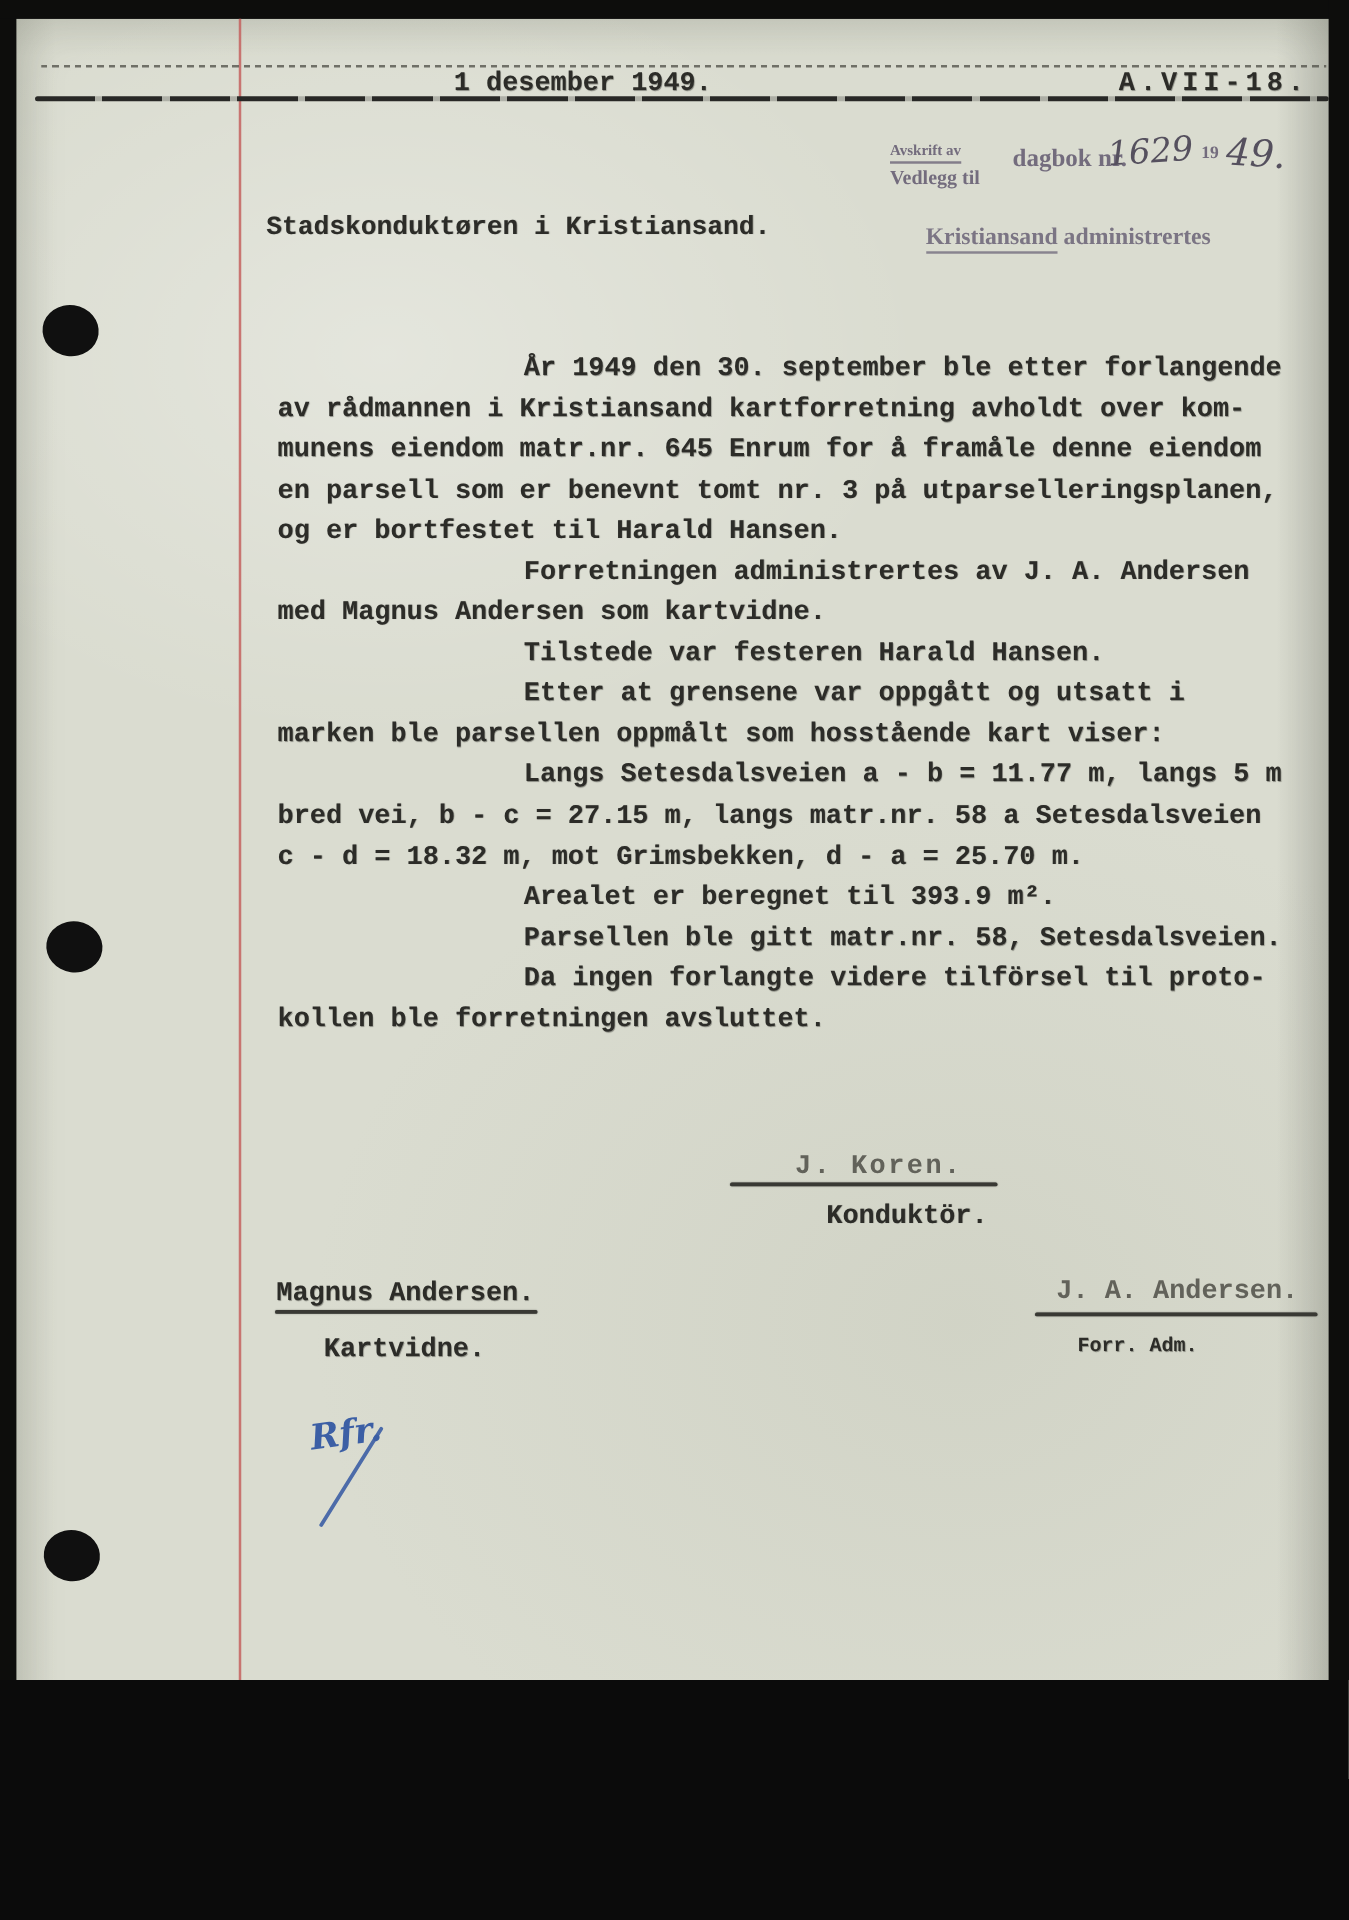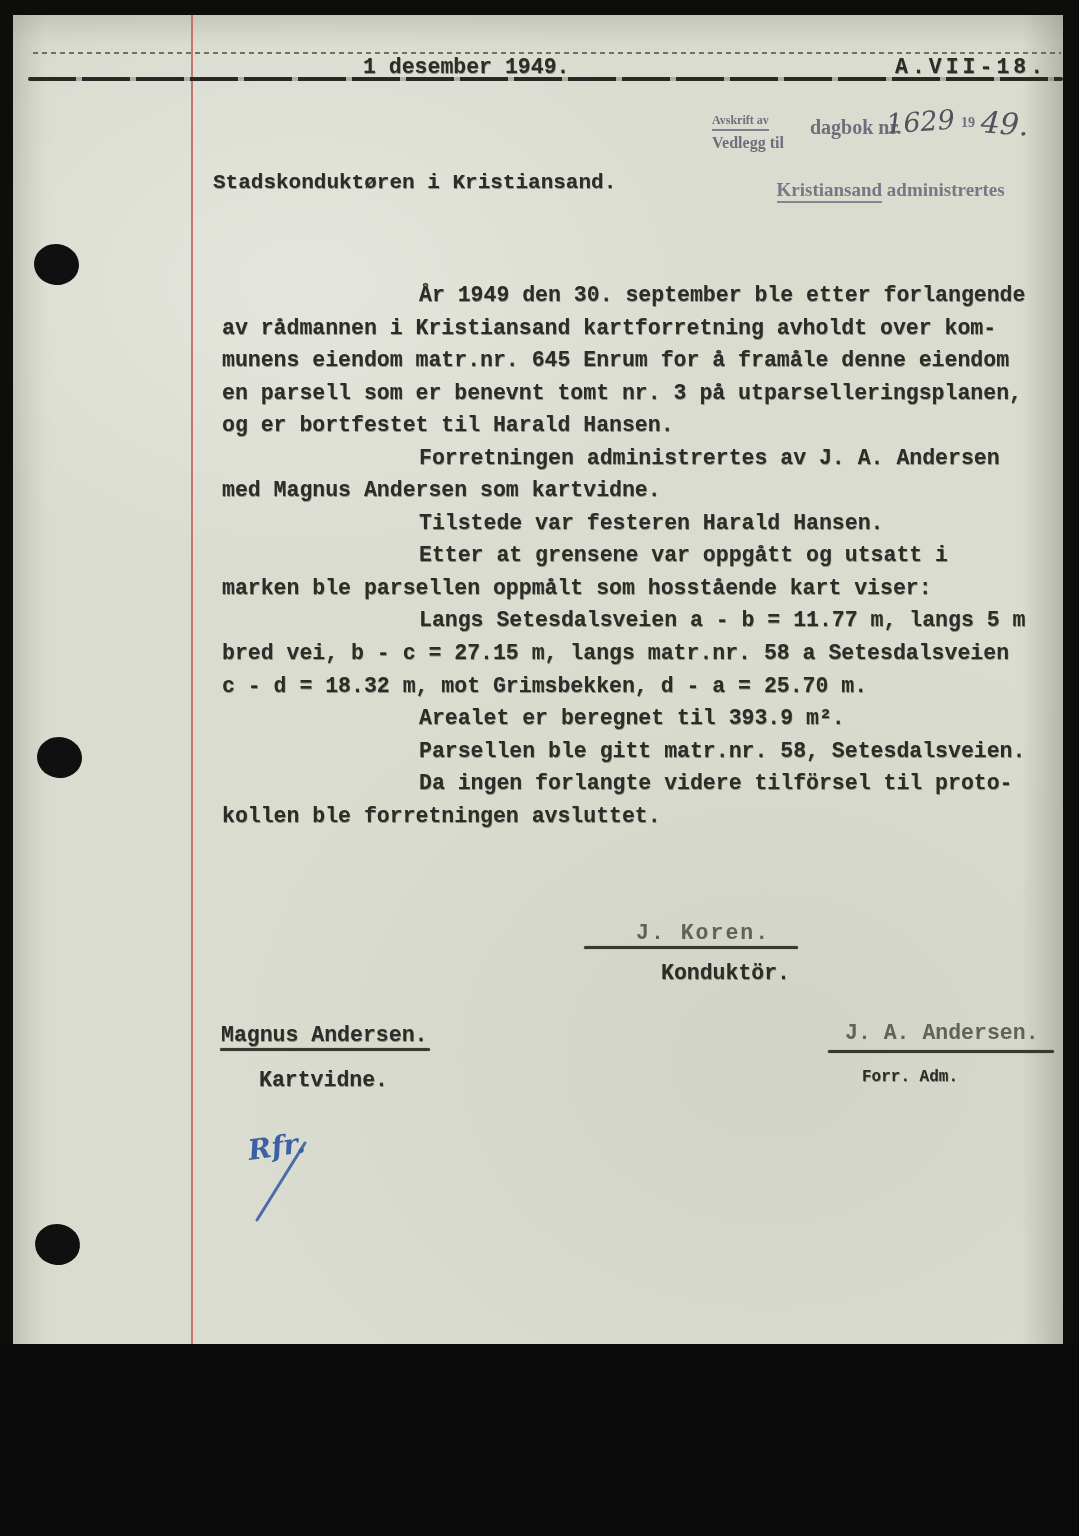--- a/index.html
+++ b/index.html
@@ -83,21 +83,21 @@
   <div class="tw hdr-ref">A.VII-18.</div>
 
   <div>
     <span class="stamp u" style="left:712px;top:113px;font-size:12px;">Avskrift av</span>
     <span class="stamp" style="left:810px;top:116px;font-size:20px;">dagbok nr.</span>
     <span class="hand" style="left:886px;top:106px;font-size:27px;transform:rotate(-4deg);">1629</span>
     <span class="stamp" style="left:961px;top:115px;font-size:14px;">19</span>
     <span class="hand" style="left:981px;top:106px;font-size:30px;transform:rotate(4deg);">49.</span>
     <span class="stamp" style="left:712px;top:134px;font-size:16px;">Vedlegg til</span>
     <span class="stamp" style="left:712px;top:157px;font-size:19px;">
-      <span class="stamp u" style="position:static;margin-left:36px;">Kristiansand</span><span style="position:static;" class="stamp"> administrertes</span>
+      <span class="stamp u" style="position:static;">Kristiansand</span><span style="position:static;" class="stamp"> administrertes</span>
     </span>
   </div>
 
   <div class="tw addressee">Stadskonduktøren i Kristiansand.</div>
 
   <div class="body-text">
     <div class="line ind">År 1949 den 30. september ble etter forlangende</div>
     <div class="line">av rådmannen i Kristiansand kartforretning avholdt over kom-</div>
     <div class="line">munens eiendom matr.nr. 645 Enrum for å framåle denne eiendom</div>
     <div class="line">en parsell som er benevnt tomt nr. 3 på utparselleringsplanen,</div>

